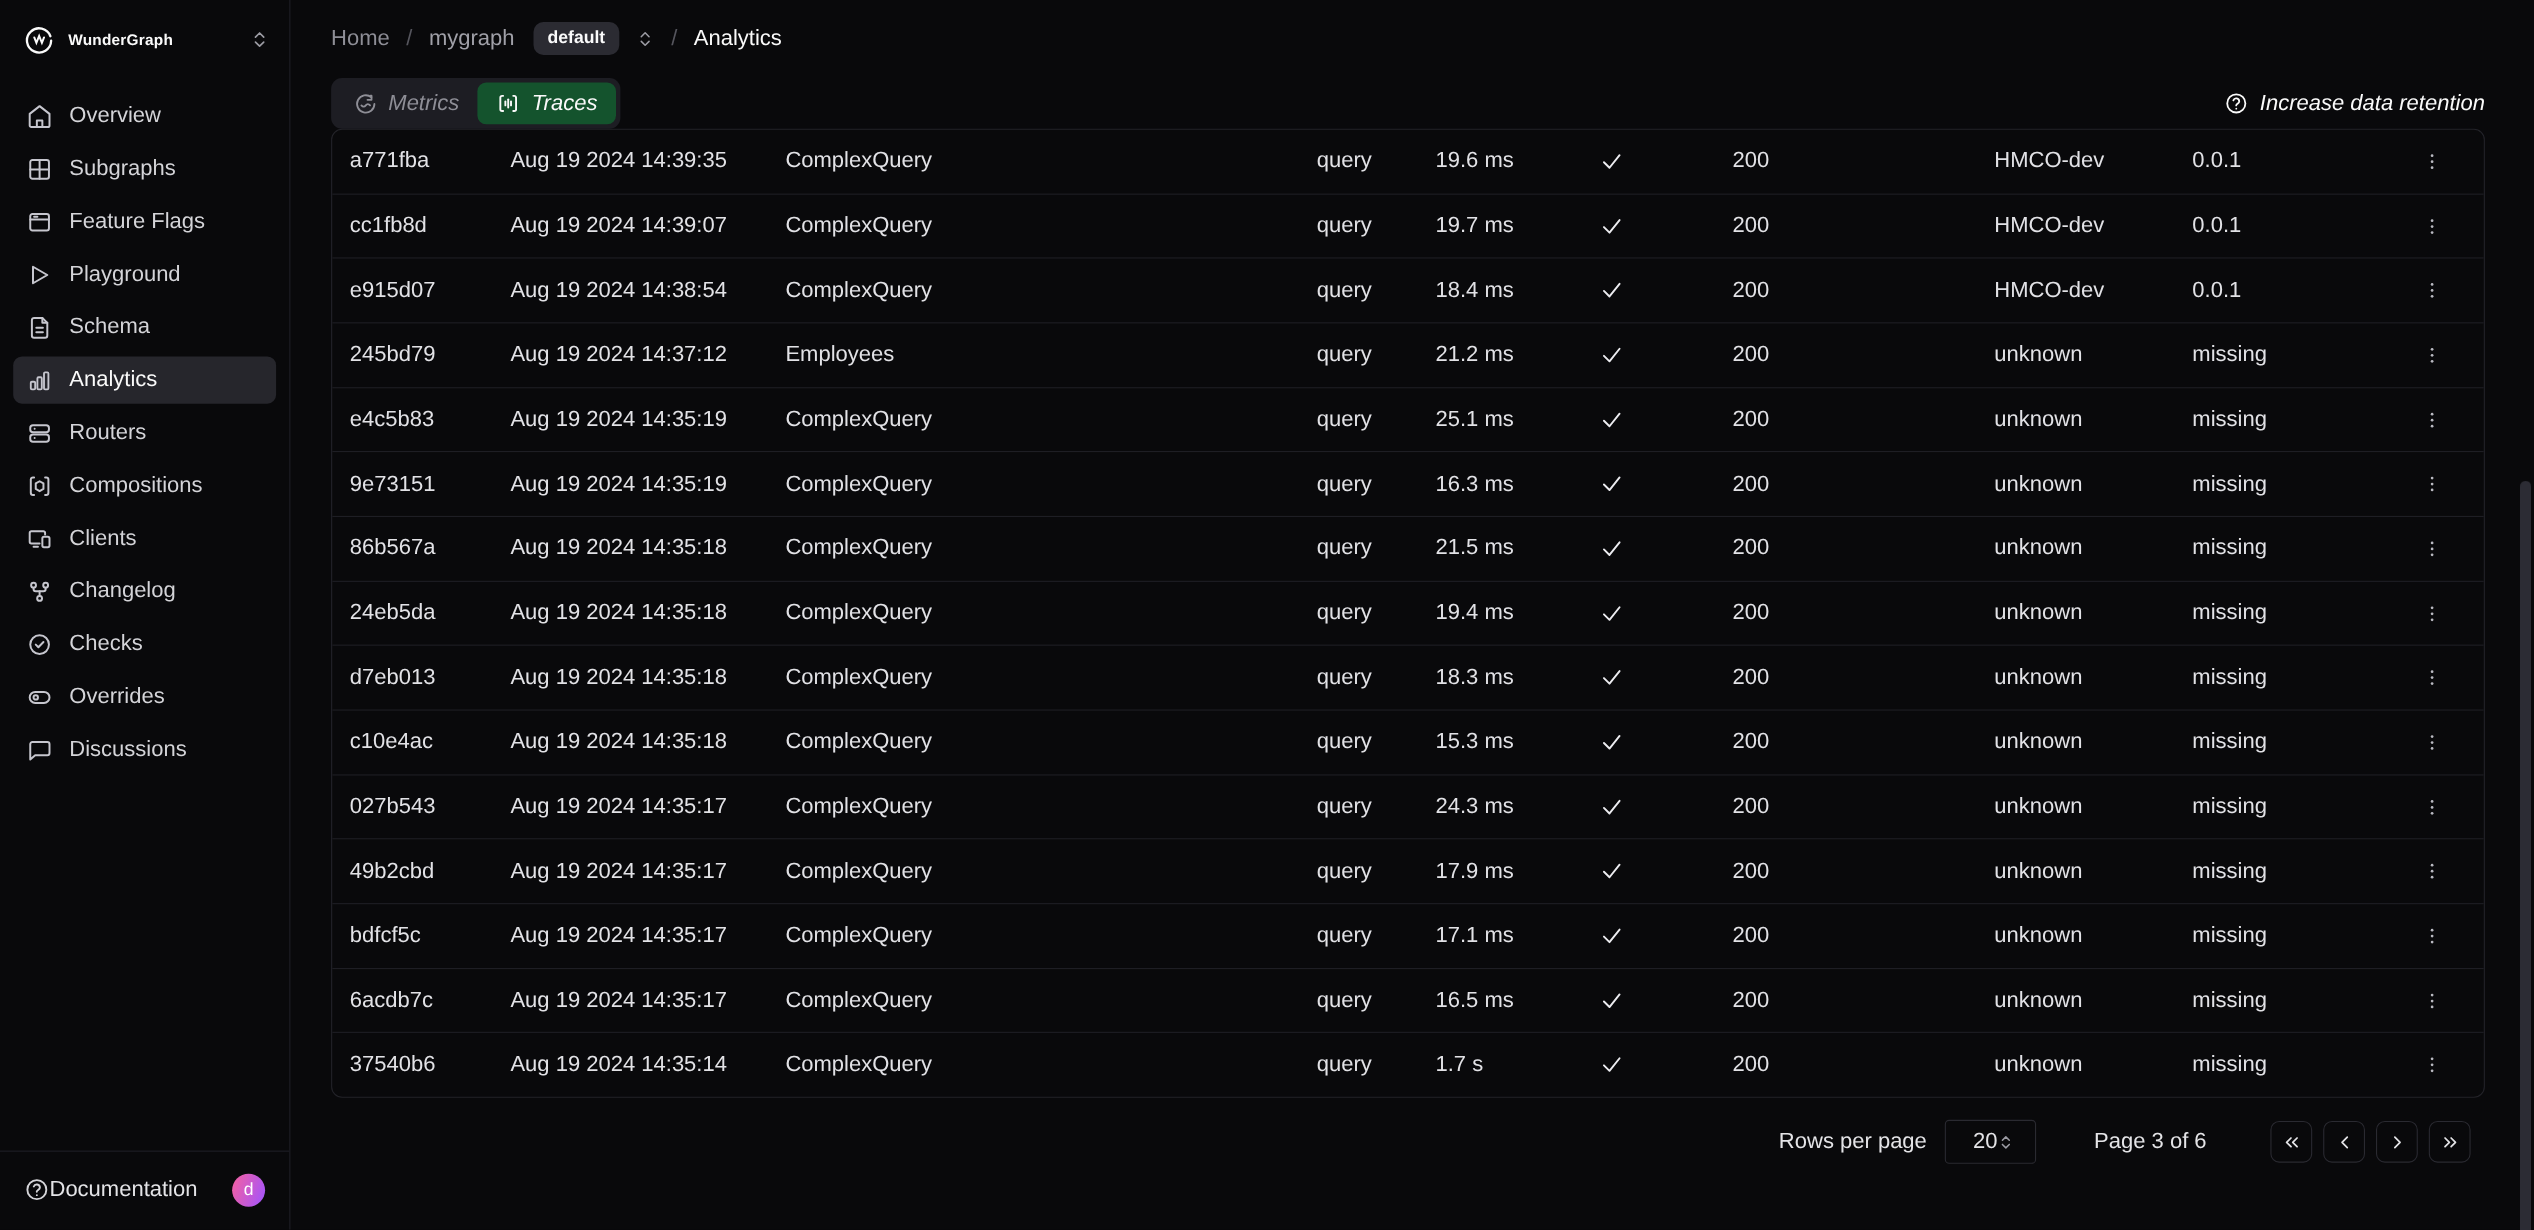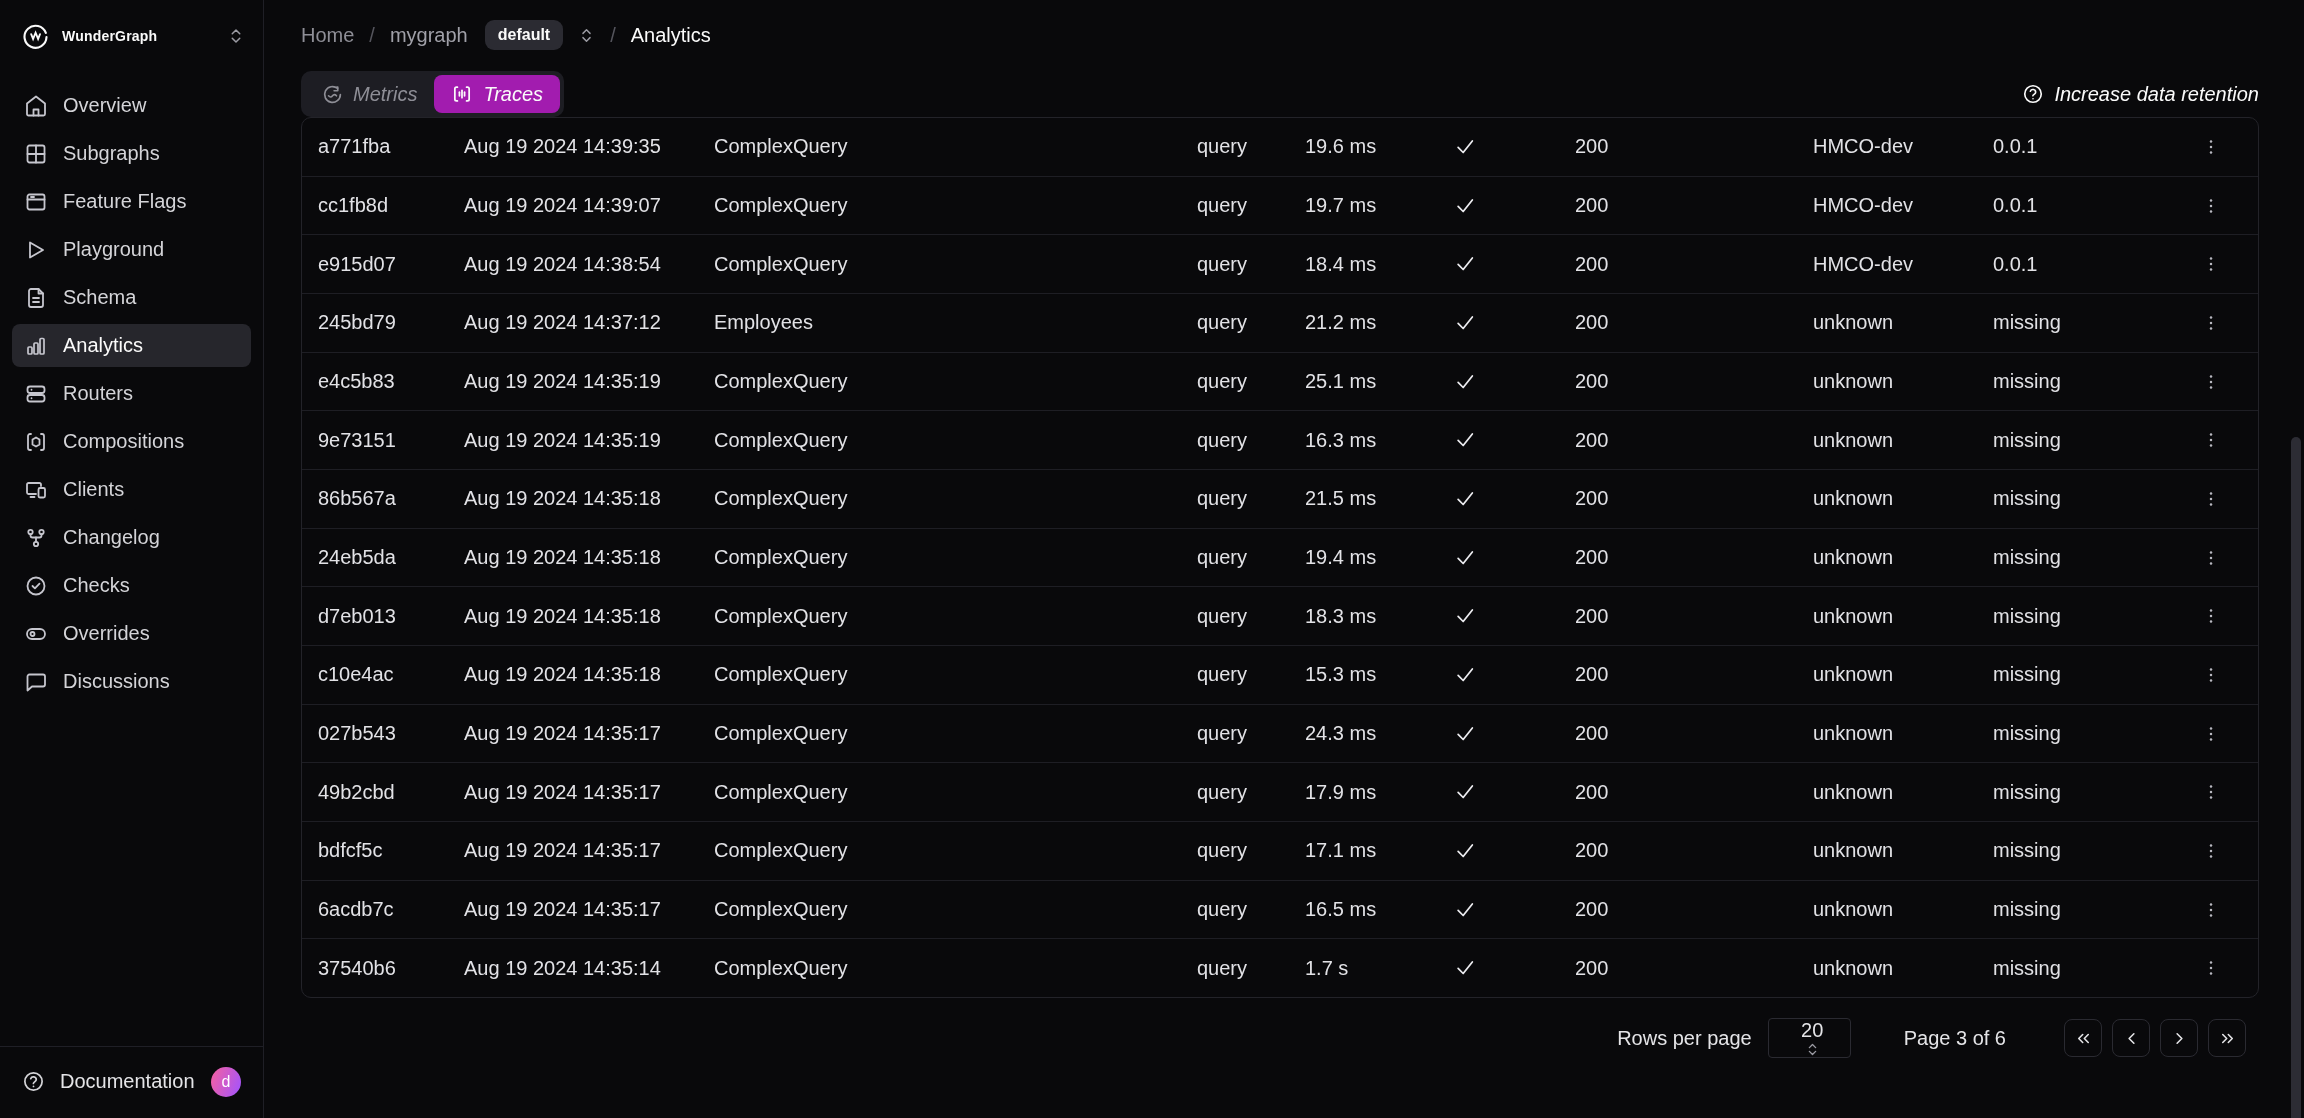--- a/index.html
+++ b/index.html
@@ -33,21 +33,21 @@
     height:43px; padding:0 12px; border-radius:8px;
     color:#d4d4d8; cursor:pointer;
   }
   .nav-item .nicon { color:#c6c6ce; }
   .nav-item.active { background:#26262c; color:#fafafa; }
   .nav-label { font-size:20px; }
   .sidebar-spacer { flex:1; }
   .sidebar-footer {
     border-top:1px solid #1f1f26;
     margin:0 -12px; padding:12px 22px 14px 22px;
-    display:flex; align-items:center; gap:15px; height:72px;
+    display:flex; align-items:center; height:72px;
   }
   .sidebar-footer .doc-label { flex:1; font-size:20px; color:#e4e4e7; }
   .avatar {
     width:30px; height:30px; border-radius:50%;
     background:linear-gradient(110deg,#ee5fa8 10%,#a855f7 90%);
     color:#fff; font-size:16px; display:flex; align-items:center; justify-content:center;
   }
 
   
   .main { flex:1; display:flex; flex-direction:column; padding:0 45px 0 37px; position:relative; }
@@ -63,21 +63,21 @@
   .crumb-chevrons { color:#9b9ba3; cursor:pointer; }
 
   .toolbar { height:46px; display:flex; align-items:center; justify-content:space-between; margin-top:1px;font-style:italic; }
   .tabs {
     background:#1d1d23; border-radius:10px; padding:4px; display:flex; align-items:center; height:46px;
   }
   .tab {
     display:flex; align-items:center; gap:10px; padding:0 17px; height:38px;
     border-radius:8px; color:#8e8e96; cursor:pointer; font-size:20px;
   }
-  .tab.active { background:#a21caf; color:#fafafa; }
+  .tab.active { background:#14532d; color:#fafafa; }
   .retention { display:flex; align-items:center; gap:10px; color:#fafafa; cursor:pointer; font-size:20px; }
 
   
   .table {
     border:1px solid #232329; border-radius:10px;
     overflow:hidden;
     height:881px;
     display:flex; flex-direction:column;
   }
   .trow {
@@ -99,21 +99,21 @@
     margin-top:19px; height:42px;
     display:flex; align-items:center; justify-content:flex-end;
     margin-right:13px;
   }
   .rpp-label { color:#e4e4e7; }
   .rpp-select {
     margin-left:16px;
     width:83px; height:40px; border:1px solid #2a2a31; border-radius:4px;
     display:flex; align-items:center; justify-content:center;
     padding:0 10px 0 16px; cursor:pointer; color:#e4e4e7; background:transparent;
-    font-size:20px; font-family:"Liberation Sans", sans-serif;flex-direction:column;
+    font-size:20px; font-family:"Liberation Sans", sans-serif;
   }
   .page-label { margin-left:53px; color:#e4e4e7; }
   .pager-buttons { display:flex; gap:10px; margin-left:58px; }
   .pbtn {
     width:38px; height:38px; border:1px solid #2a2a31; border-radius:8px;
     background:transparent; color:#e4e4e7; cursor:pointer;
     display:flex; align-items:center; justify-content:center;
   }
 
   

